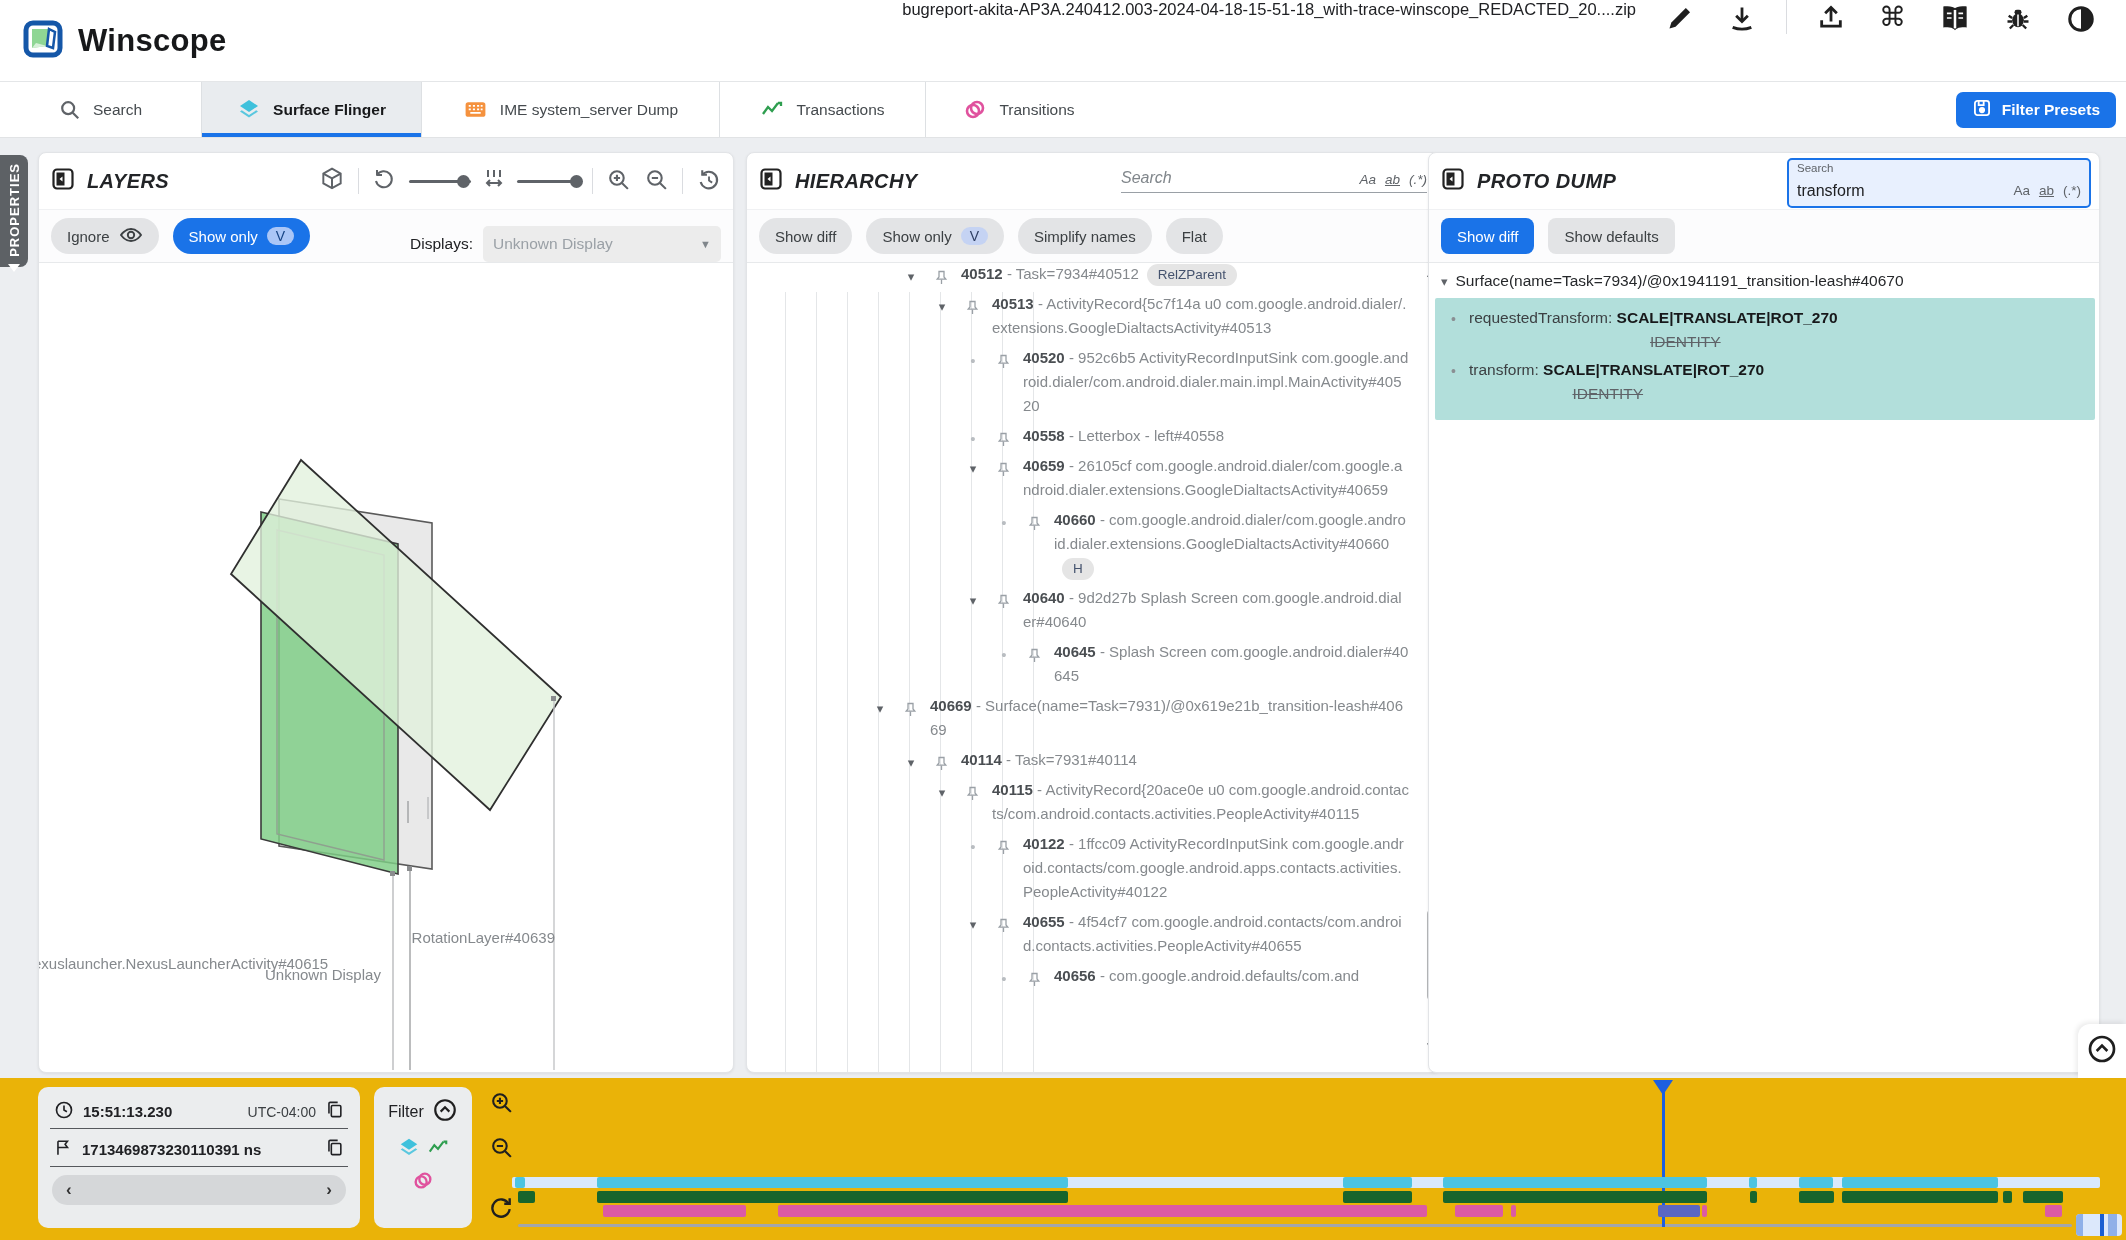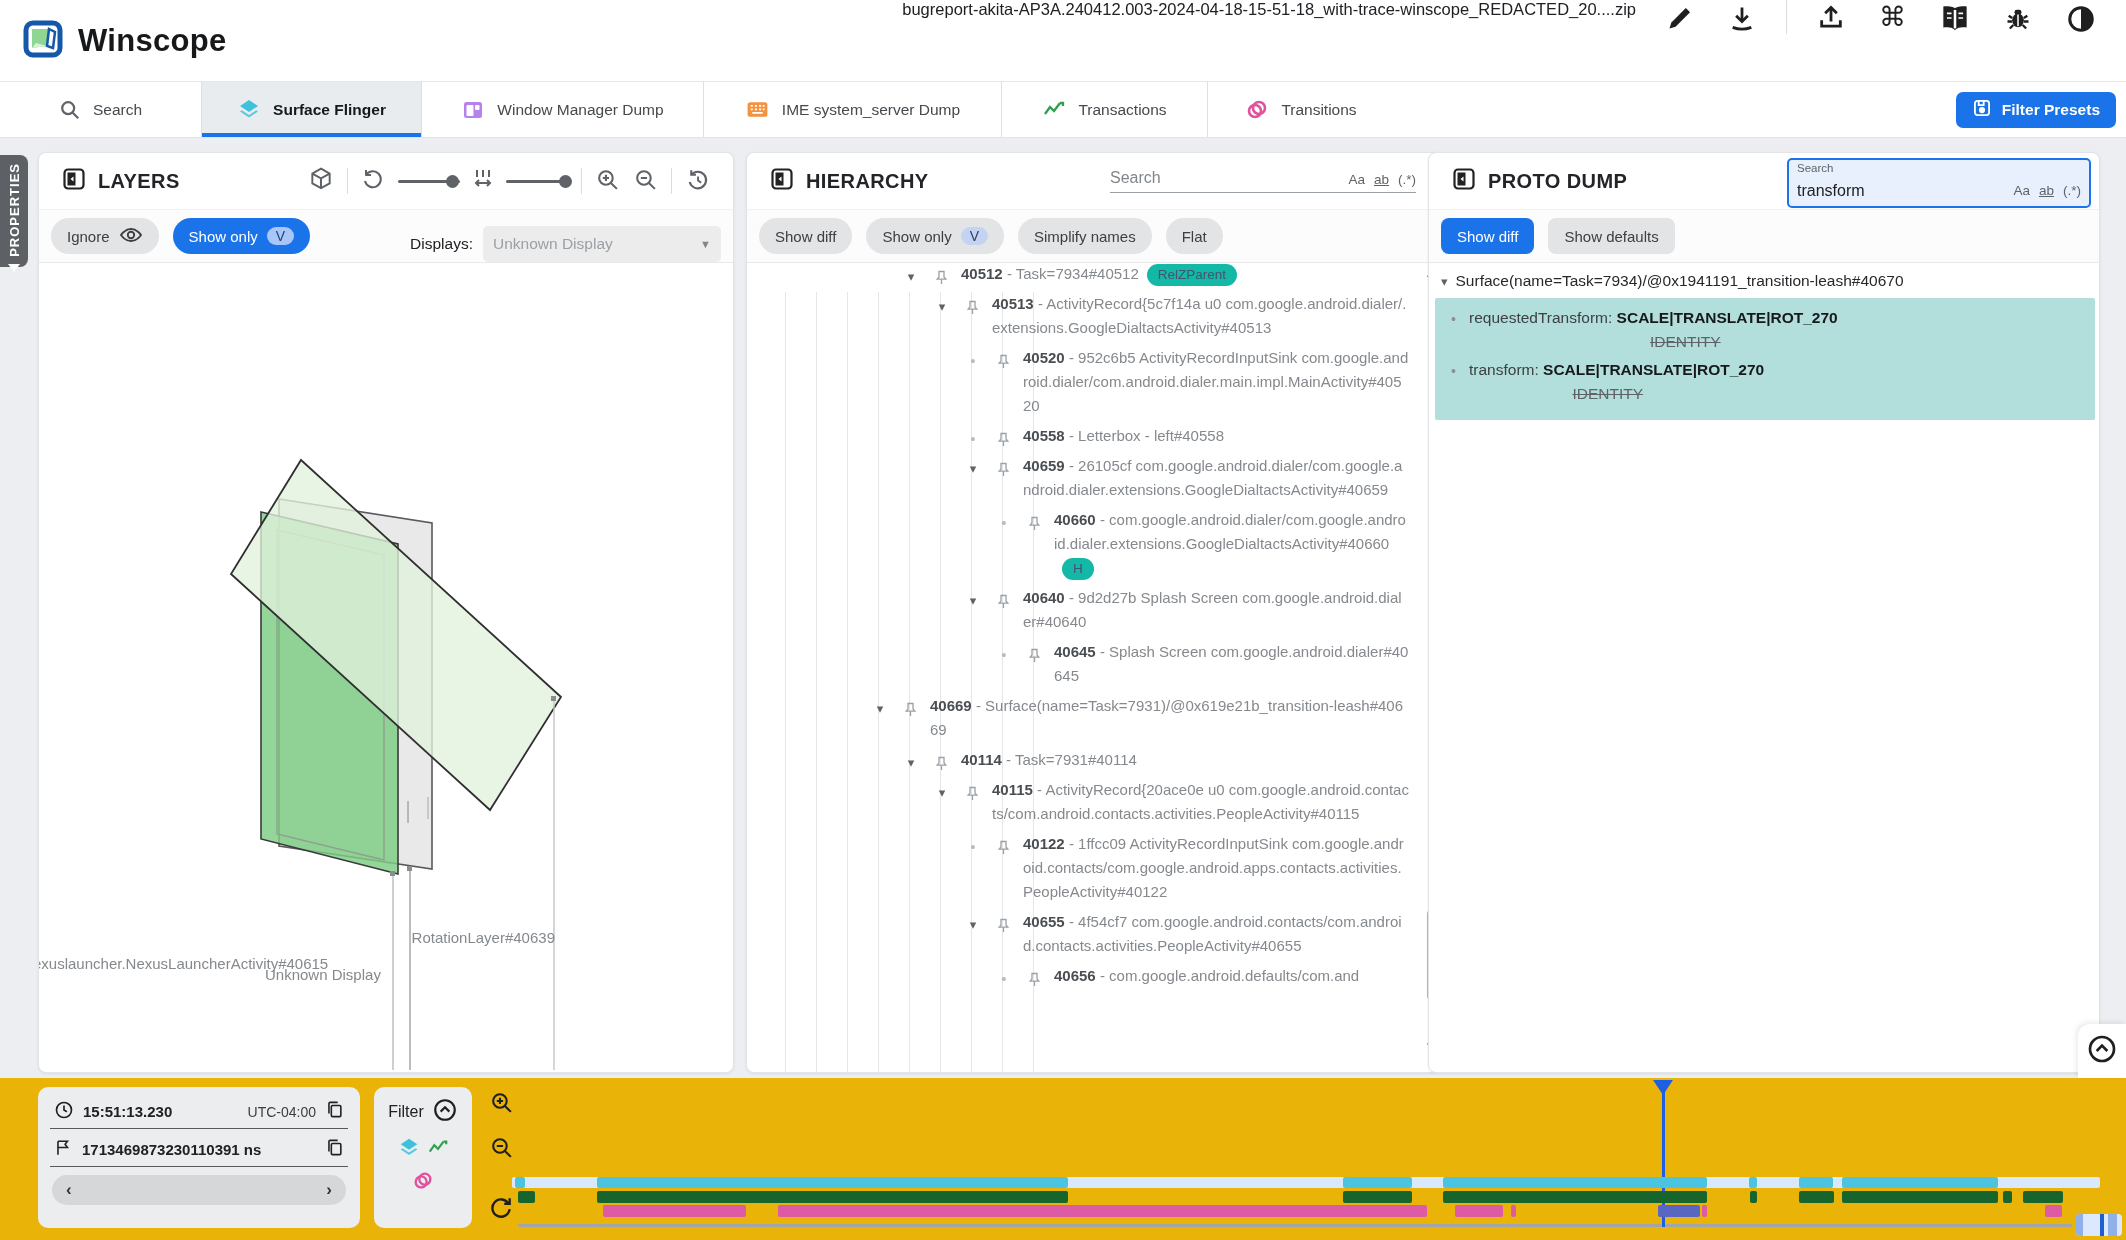--- a/index.html
+++ b/index.html
@@ -23,21 +23,21 @@
   .tab.active::after{content:"";position:absolute;left:0;right:0;bottom:0;height:4px;background:#1a73e8;}
   .filter-presets{position:absolute;right:10px;top:10px;height:36px;background:#1a73e8;color:#fff;border:none;border-radius:7px;font-size:15.5px;font-weight:bold;display:flex;align-items:center;gap:10px;padding:0 16px;cursor:pointer;font-family:inherit;}
 
   
   .workspace{position:absolute;left:0;top:138px;width:2126px;height:940px;background:#eceef1;}
   .props-tab{position:absolute;left:0;top:17px;width:28px;height:112px;background:#5d6165;border-radius:0 8px 8px 0;color:#fff;display:flex;flex-direction:column;align-items:center;justify-content:flex-start;cursor:pointer;z-index:5;}
   .props-tab .vtext{writing-mode:vertical-rl;transform:rotate(180deg);font-size:13px;font-weight:bold;letter-spacing:1px;margin-top:8px;}
   .props-tab .tri{margin-top:7px;width:0;height:0;border-left:6px solid transparent;border-right:6px solid transparent;border-top:8px solid #fff;}
 
   .panel{position:absolute;top:14px;height:919px;background:#fff;border:1px solid #e2e4e7;border-radius:8px;box-shadow:0 1px 3px rgba(0,0,0,.07);overflow:hidden;}
-  .panel-hd{height:56px;display:flex;align-items:center;padding:0 23px;gap:12px;}
+  .panel-hd{height:56px;display:flex;align-items:center;padding:0 12px;gap:12px;font-style:italic;}
   .panel-title{font-size:20px;font-weight:bold;color:#222427;letter-spacing:.4px;white-space:nowrap;}
   .subrow{height:52px;display:flex;align-items:center;gap:14px;padding:0 12px;border-bottom:1px solid #e7e9eb;border-top:1px solid #f0f1f3;background:#fcfcfd;}
   .pill{height:36px;border:none;border-radius:18px;background:#e3e4e6;color:#3c4043;font-size:15px;padding:0 16px;display:flex;align-items:center;gap:9px;cursor:pointer;font-family:inherit;white-space:nowrap;}
   .pill.active{background:#1a73e8;color:#fff;}
   .chip-v{background:#c5d3f3;color:#2f3f63;border-radius:12px;padding:1px 9px;font-size:14px;}
   .pill.active .chip-v{background:#aac6f7;color:#174586;}
 
   
   #layers-panel{left:38px;width:694px;}
   .l-toolbar{margin-left:auto;display:flex;align-items:center;gap:13px;color:#5f6368;}
@@ -58,21 +58,21 @@
   .search-ops{font-size:13.5px;color:#5f6368;display:flex;gap:9px;align-items:center;white-space:nowrap;}
   .op-word{text-decoration:underline;}
   .tree-wrap{position:absolute;left:0;top:109px;right:0;bottom:0;overflow:hidden;}
   .guides{position:absolute;left:38px;top:30px;bottom:0;width:249px;background:repeating-linear-gradient(to right,#e4e6e8 0 1px,transparent 1px 31px);}
   .tree-row{position:relative;font-size:15px;line-height:24px;color:#85898d;margin-bottom:6px;padding-right:30px;word-break:break-all;}
   .tree-row b{color:#4a4e52;font-weight:bold;}
   .tree-row .exp{position:absolute;top:3px;font-size:13px;color:#5f6368;width:16px;text-align:center;}
   .tree-row .exp.dot{color:#b9bdc1;font-size:15px;}
   .tree-row .pin{position:absolute;top:4px;}
   .tree-row.selected{background:#d6e4fd;height:27px;line-height:27px;margin:0 0 4px 0;color:#3c4043;word-break:normal;}
-  .chip{display:inline-block;background:#14b8a6;color:#45536e;border-radius:13px;padding:1px 11px;font-size:13.5px;margin-left:8px;line-height:20px;}
+  .chip{display:inline-block;background:#e5e5e5;color:#45536e;border-radius:13px;padding:1px 11px;font-size:13.5px;margin-left:8px;line-height:20px;}
   .h-scroll-thumb{position:absolute;right:3px;top:763px;width:9px;height:90px;background:#b6b8ba;border-radius:4px;}
   .h-scroll-arrow{position:absolute;right:4px;font-size:10px;color:#5f6368;}
 
   
   #proto-panel{left:1428px;width:670px;}
   .proto-search{position:absolute;right:8px;top:5px;width:300px;height:46px;border:2px solid #1a73e8;background:#e8f0fe;border-radius:5px;}
   .proto-search .flabel{position:absolute;left:8px;top:2px;font-size:11.5px;color:#5f6368;}
   .proto-search .fvalue{position:absolute;left:8px;bottom:6px;font-size:16px;color:#202124;}
   .proto-search .search-ops{position:absolute;right:8px;bottom:8px;}
   .proto-content{position:absolute;left:0;top:109px;right:0;bottom:0;}
@@ -183,30 +183,20 @@
       <span>Search</span>
     </div>
     <div class="tab active" style="width:219px">
       <span class="t-ic">
           <svg width="24" height="24" viewBox="0 0 24 24" fill="#3fc1dc">
             <path d="M12 2l9 6-9 6-9-6z"></path>
             <path d="M3 13.5l9 6 9-6-1.8-1.2L12 17l-7.2-4.7z" opacity=".85"></path>
           </svg>
         </span>
       <span>Surface Flinger</span>
-    </div>
-    <div class="tab" style="width:281px">
-      <span class="t-ic">
-          <svg width="24" height="24" viewBox="0 0 24 24">
-            <rect x="3" y="4" width="18" height="16" rx="2.5" fill="#b583ea"></rect>
-            <rect x="5.5" y="7" width="7" height="11" rx="1" fill="#fff"></rect>
-            <rect x="14" y="7" width="4.5" height="5" rx="1" fill="#fff"></rect>
-          </svg>
-        </span>
-      <span>Window Manager Dump</span>
     </div>
     <div class="tab" style="width:297px">
       <span class="t-ic">
           <svg width="25" height="25" viewBox="0 0 24 24">
             <rect x="2.5" y="5" width="19" height="14" rx="2.5" fill="#f5923e"></rect>
             <path d="M5.5 8.5h2M9.5 8.5h2M13.5 8.5h2M17 8.5h1.8M5.5 11.8h2M9.5 11.8h2M13.5 11.8h2M17 11.8h1.8M7 15.2h10" stroke="#fff" stroke-width="1.7"></path>
           </svg>
         </span>
       <span>IME system_server Dump</span>
     </div>

